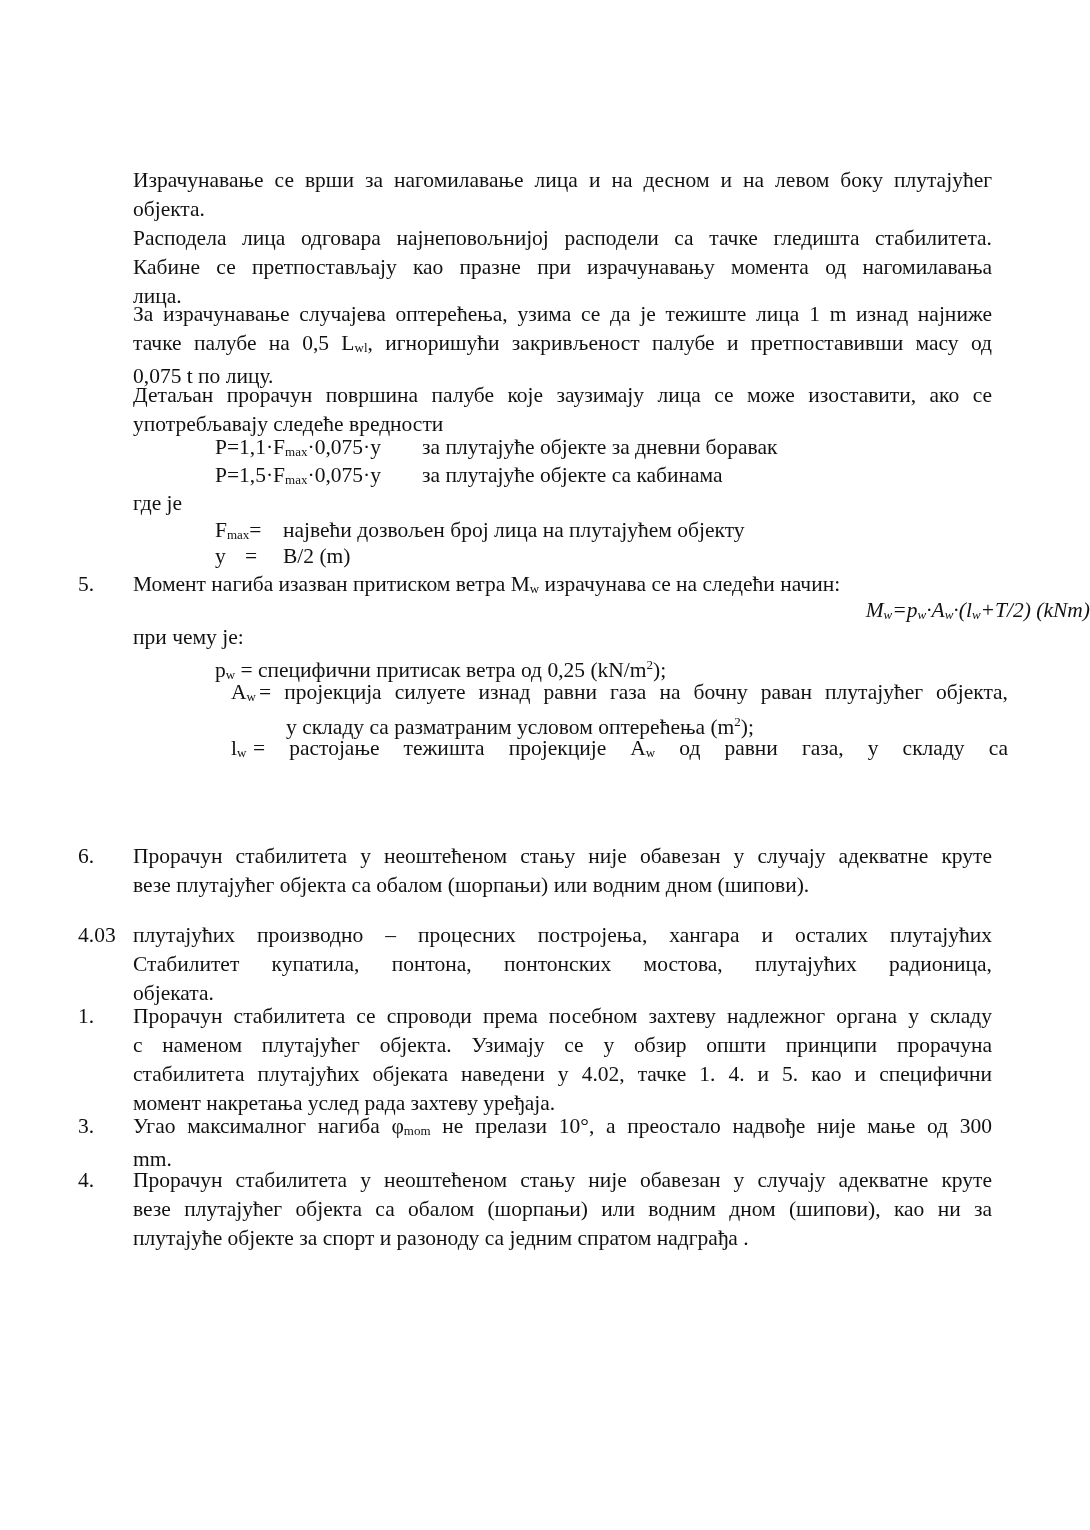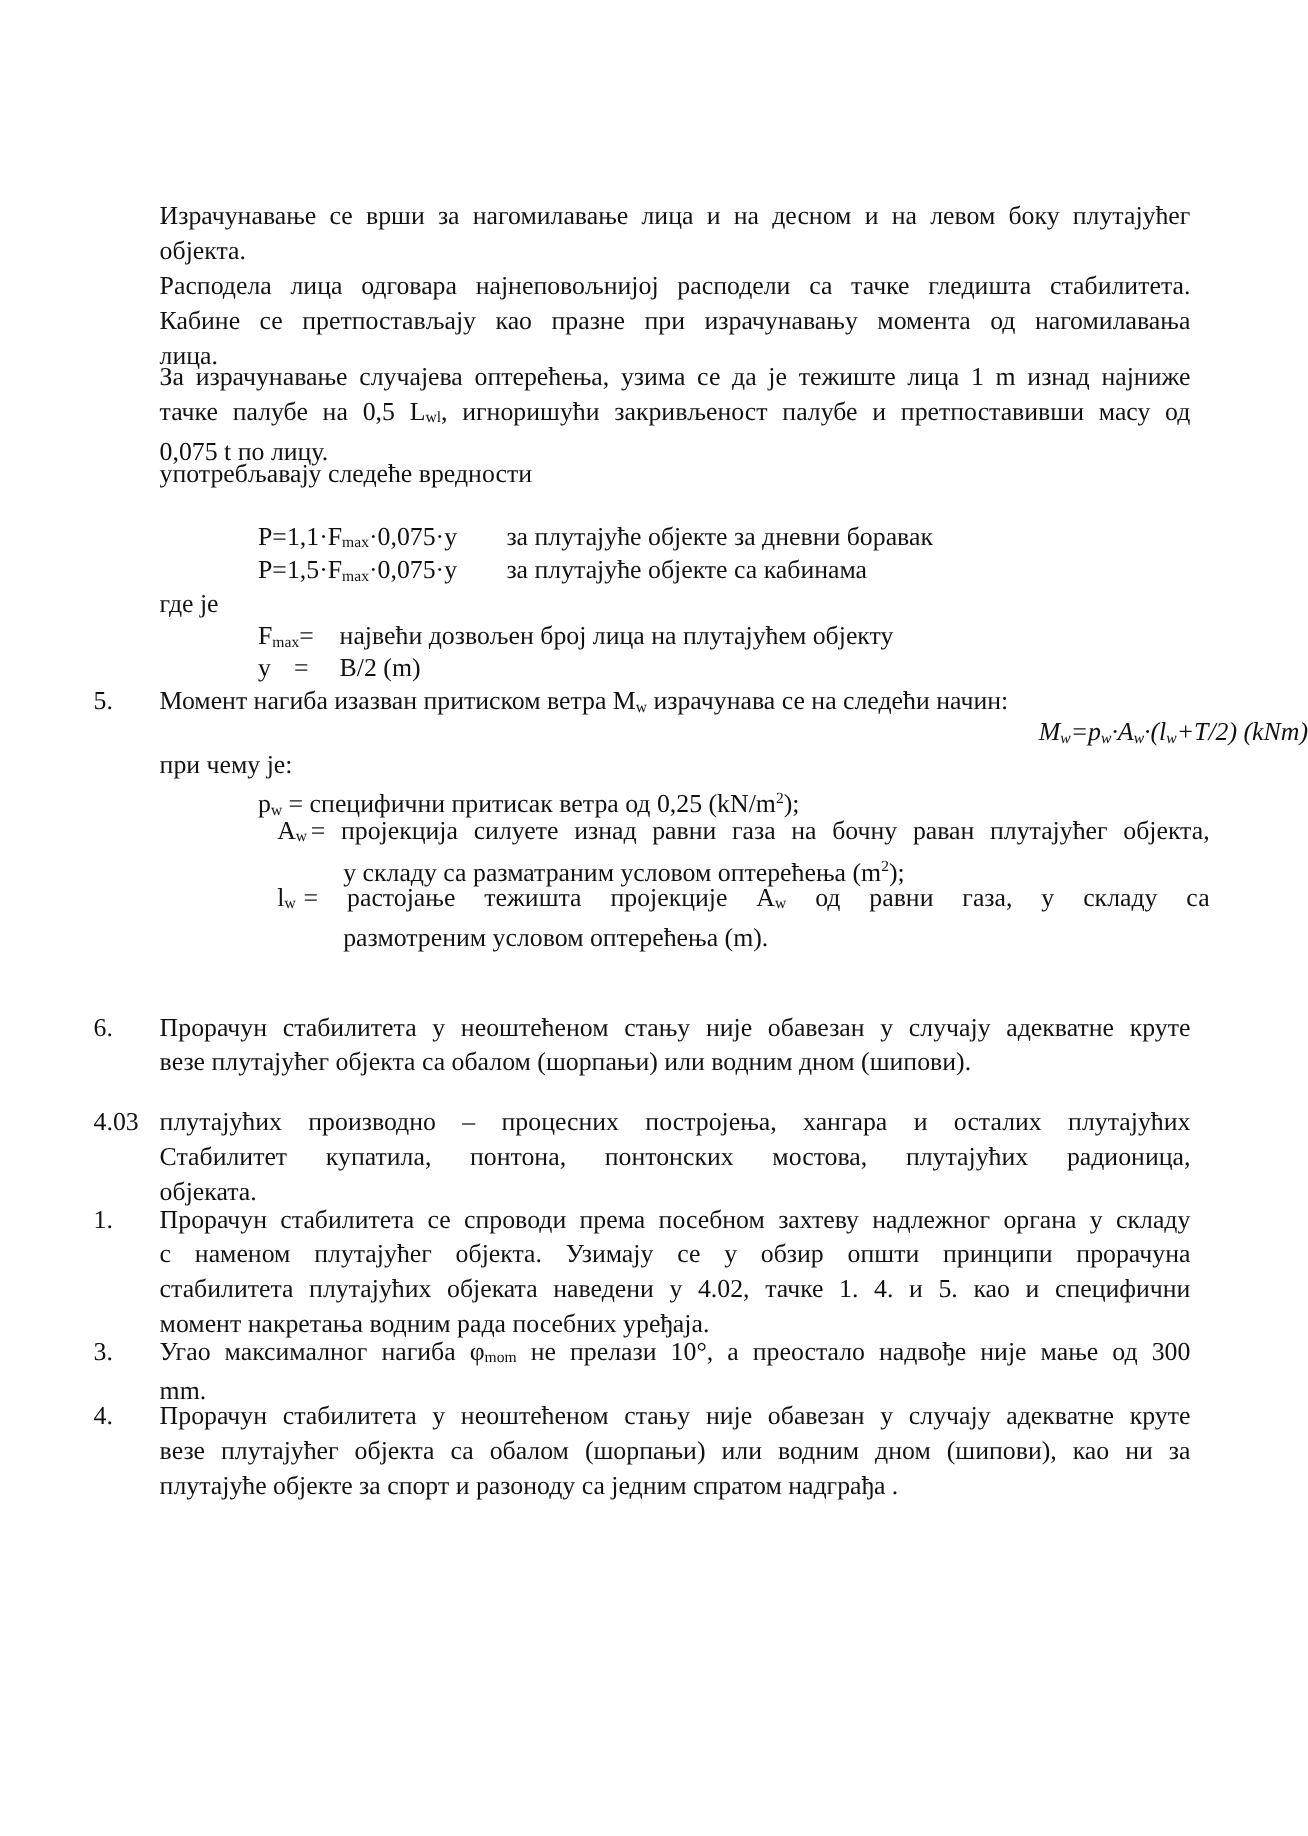--- a/index.html
+++ b/index.html
@@ -37,20 +37,21 @@
     <span class="line">лица.</span>
   </div>
 
   <div class="blk" style="top:300px;">
     <span class="j">За израчунавање случајева оптерећења, узима се да је тежиште лица 1 m изнад најниже</span>
     <span class="j"><span>тачке палубе на 0,5 L</span><span class="sub">wl</span><span>, игноришући закривљеност палубе и претпоставивши масу од</span></span>
     <span class="line">0,075 t по лицу.</span>
   </div>
 
   <div class="blk" style="top:381px;">
+    <span class="j">Детаљан прорачун површина палубе које заузимају лица се може изоставити, ако се</span>
     <span class="line">употребљавају следеће вредности</span>
   </div>
 
   <div class="indent" style="top:433px;">
     <span style="display:inline-block;width:207px;"><span>P=1,1·F</span><span class="sub">max</span><span>·0,075·y</span></span><span>за плутајуће објекте за дневни боравак</span>
   </div>
   <div class="indent" style="top:461px;">
     <span style="display:inline-block;width:207px;"><span>P=1,5·F</span><span class="sub">max</span><span>·0,075·y</span></span><span>за плутајуће објекте са кабинама</span>
   </div>
 
@@ -81,21 +82,20 @@
 
   <div class="def" style="top:678px;">
     <span class="lbl"><span>A</span><span class="sub">w</span></span>
     <span class="j" style="margin-left:28px;">= пројекција силуете изнад равни газа на бочну раван плутајућег објекта,</span>
     <span class="line" style="margin-left:55px;"><span>у складу са разматраним условом оптерећења (m</span><span class="sup">2</span><span>);</span></span>
   </div>
 
   <div class="def" style="top:734px;">
     <span class="lbl"><span>l</span><span class="sub">w</span></span>
     <span class="j" style="margin-left:22px;"><span>= растојање тежишта пројекције A</span><span class="sub">w</span><span> од равни газа, у складу са</span></span>
-    <span class="line" style="margin-left:55px;">размотреним условом оптерећења (m).</span>
   </div>
 
 
   <span class="num" style="top:842px;line-height:29px;">6.</span>
   <div class="blk" style="top:842px;">
     <span class="j">Прорачун стабилитета у неоштећеном стању није обавезан у случају адекватне круте</span>
     <span class="line">везе плутајућег објекта са обалом (шорпањи) или водним дном (шипови).</span>
   </div>
 
   <span class="num" style="top:921px;line-height:29px;">4.03</span>
@@ -103,21 +103,21 @@
     <span class="j">плутајућих производно – процесних постројења, хангара и осталих плутајућих</span>
     <span class="j">Стабилитет купатила, понтона, понтонских мостова, плутајућих радионица,</span>
     <span class="line">објеката.</span>
   </div>
 
   <span class="num" style="top:1002px;line-height:29px;">1.</span>
   <div class="blk" style="top:1002px;">
     <span class="j">Прорачун стабилитета се спроводи према посебном захтеву надлежног органа у складу</span>
     <span class="j">с наменом плутајућег објекта. Узимају се у обзир општи принципи прорачуна</span>
     <span class="j">стабилитета плутајућих објеката наведени у 4.02, тачке 1. 4. и 5. као и специфични</span>
-    <span class="line">момент накретања водним рада посебних уређаја.</span>
+    <span class="line">момент накретања услед рада захтеву уређаја.</span>
   </div>
 
   <span class="num" style="top:1112px;line-height:29px;">3.</span>
   <div class="blk" style="top:1112px;">
     <span class="j"><span>Угао максималног нагиба φ</span><span class="sub">mom</span><span> не прелази 10°, а преостало надвође није мање од 300</span></span>
     <span class="line">mm.</span>
   </div>
 
   <span class="num" style="top:1166px;line-height:29px;">4.</span>
   <div class="blk" style="top:1166px;">

